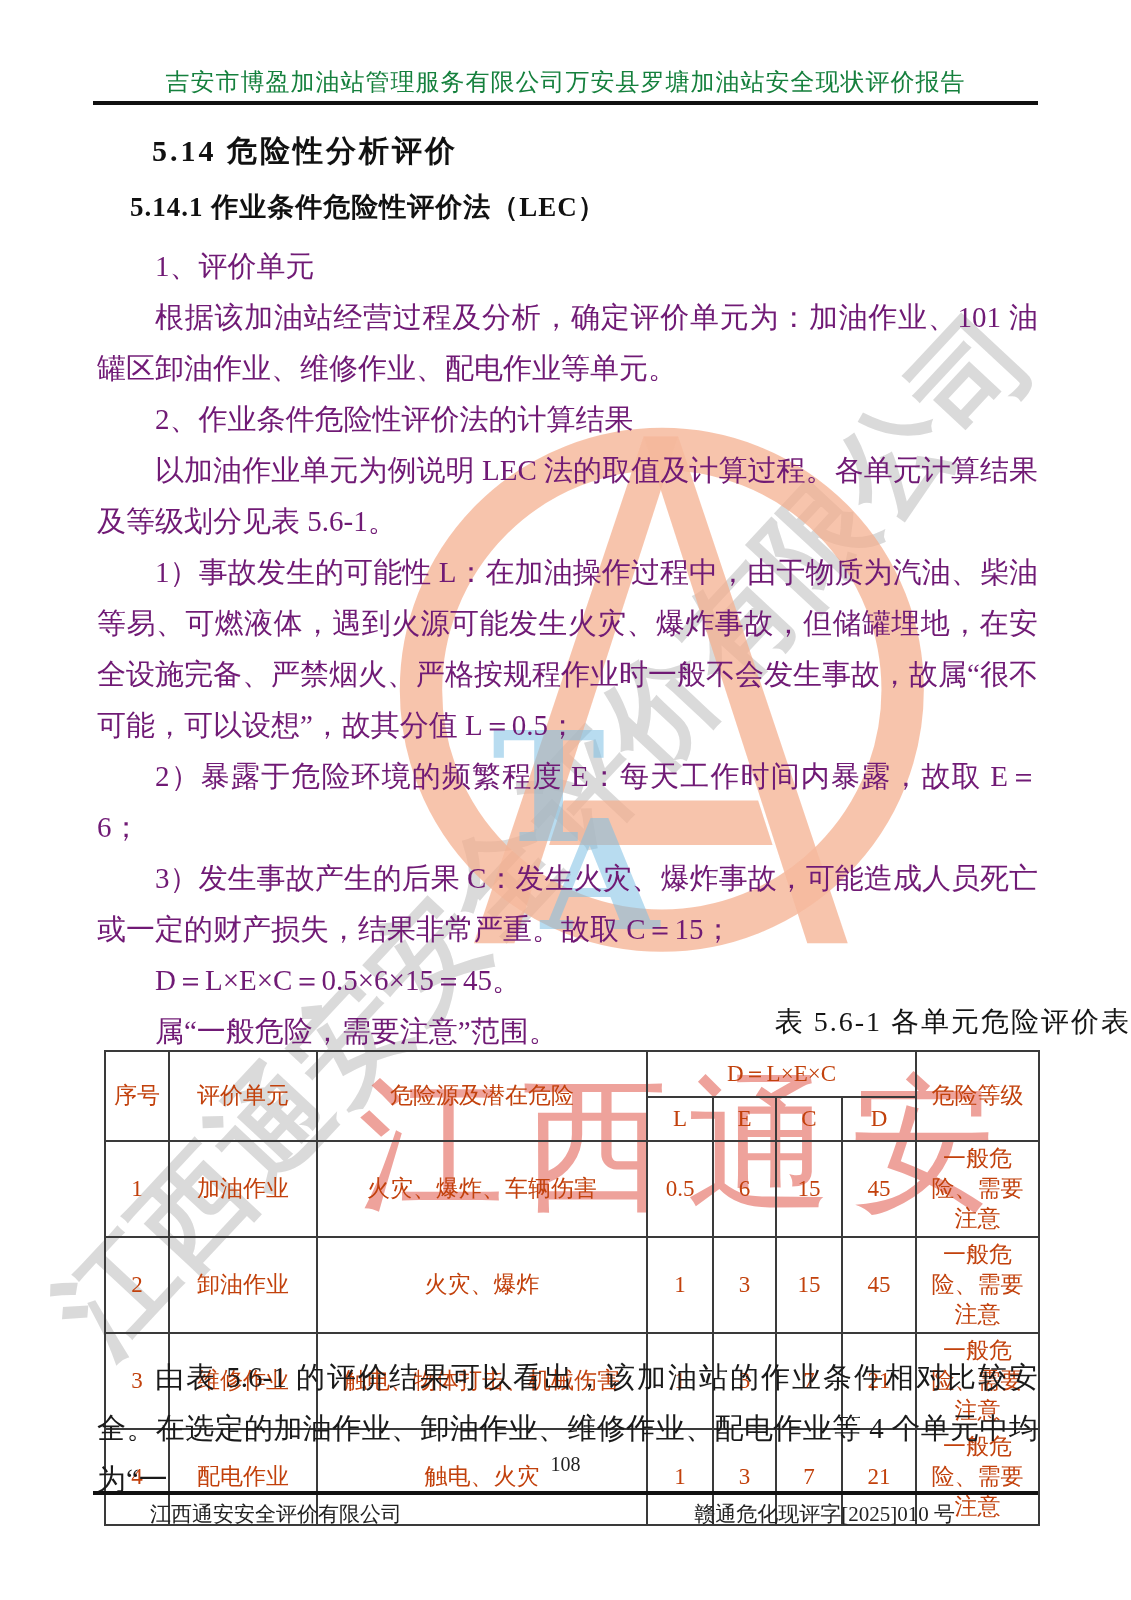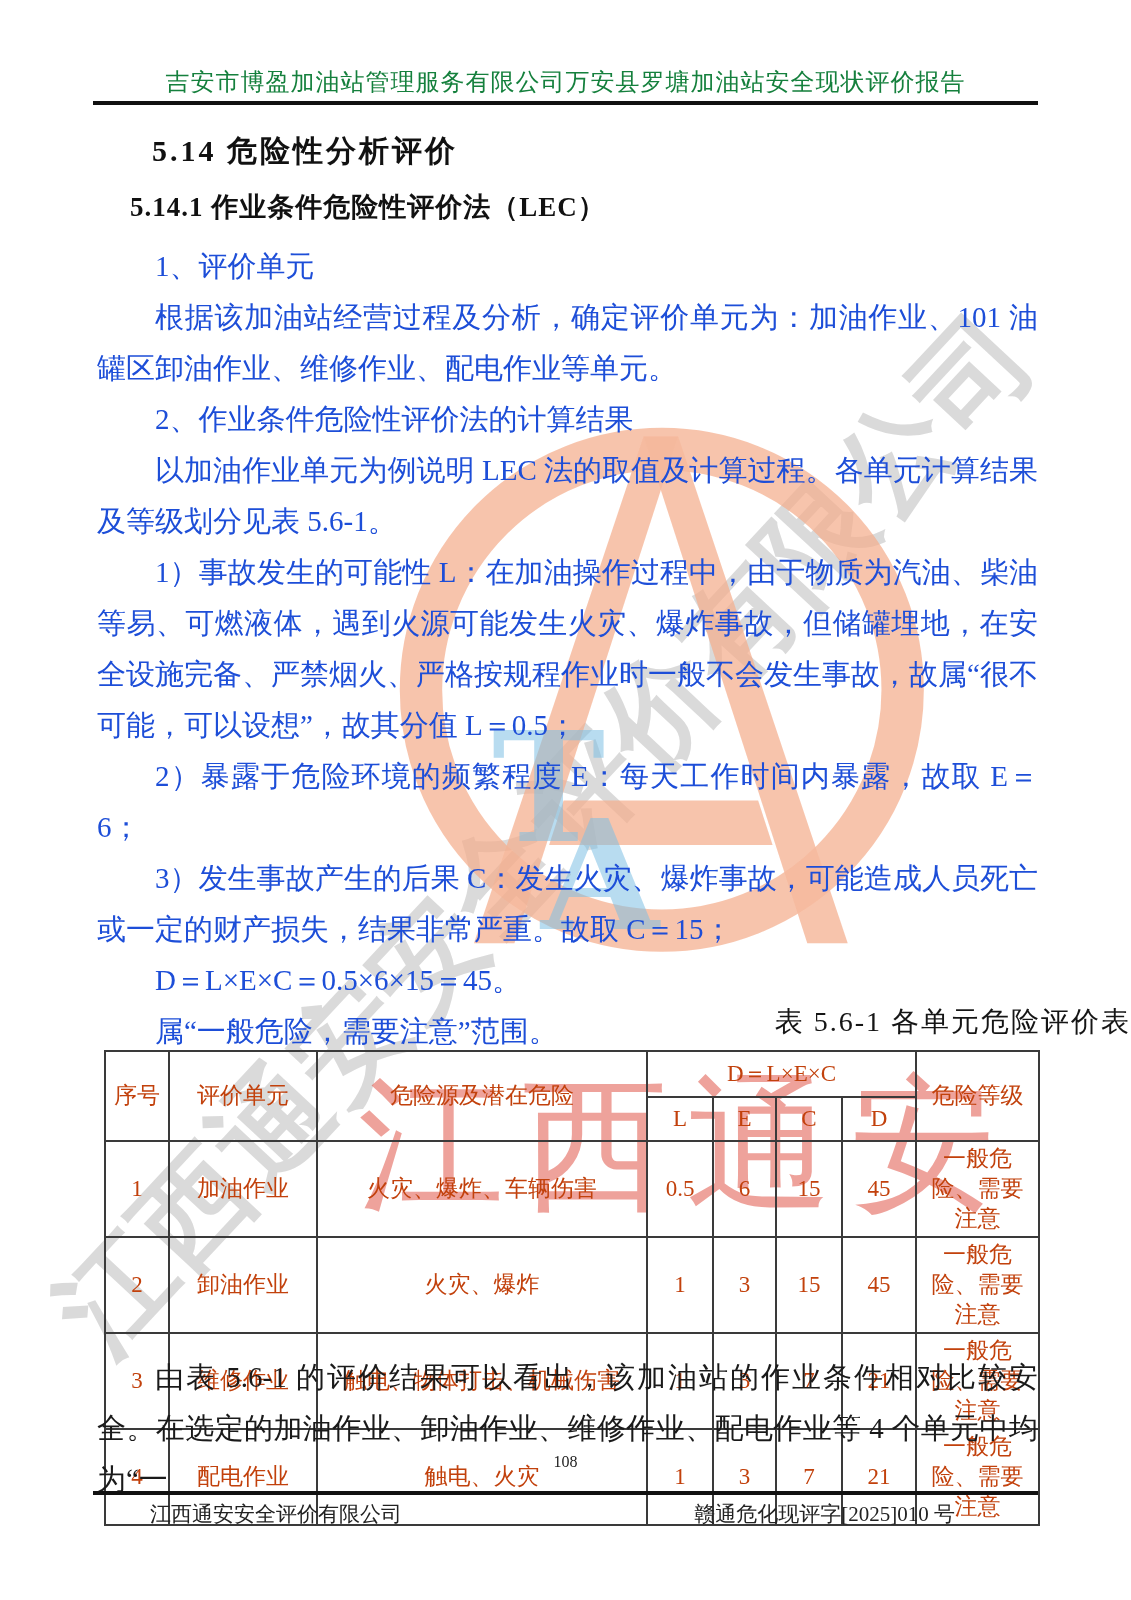--- a/index.html
+++ b/index.html
@@ -62,21 +62,21 @@
   }
   .h2 {
     position:absolute; top:189px; left:97px;
     font-size:27px; font-weight:700; letter-spacing:1px; color:#111;margin-left:33px;
   }
 
   .body-text {
     position:absolute; top:241px; left:97px; width:941px;
     font-size:29px; line-height:51px;
     text-align:justify; text-justify:inter-ideograph;
-    color:#1d4ed8;
+    color:#701a75;
   }
   .body-text p { text-indent:2em; margin:0; }
 
   .tbl-caption {
     position:absolute; top:1003px; left:0; width:100%;
     text-align:right; font-size:28px; letter-spacing:2px; color:#151515;
   }
 
   table.risk {
     position:absolute; top:1050px; left:104px;
@@ -95,21 +95,21 @@
 
   .closing {
     position:absolute; top:1352px; left:97px; width:941px;
     font-size:29px; line-height:51px;
     text-align:justify; text-justify:inter-ideograph;
     text-indent:2em; color:#1a1a1a;
   }
 
   .page-num {
     position:absolute; top:1453px; left:0; width:100%;
-    text-align:center; font-size:16px; color:#222;
+    text-align:center; font-size:20px; color:#222;
   }
   .footer-rule {
     position:absolute; top:1491px; left:93px; width:945px;
     border-top:4px solid #111;
   }
   .footer-row {
     position:absolute; top:1500px; left:93px; width:945px;
     display:flex; justify-content:space-between;
     padding-left:57px; padding-right:83px;
     font-size:21px; color:#222;

